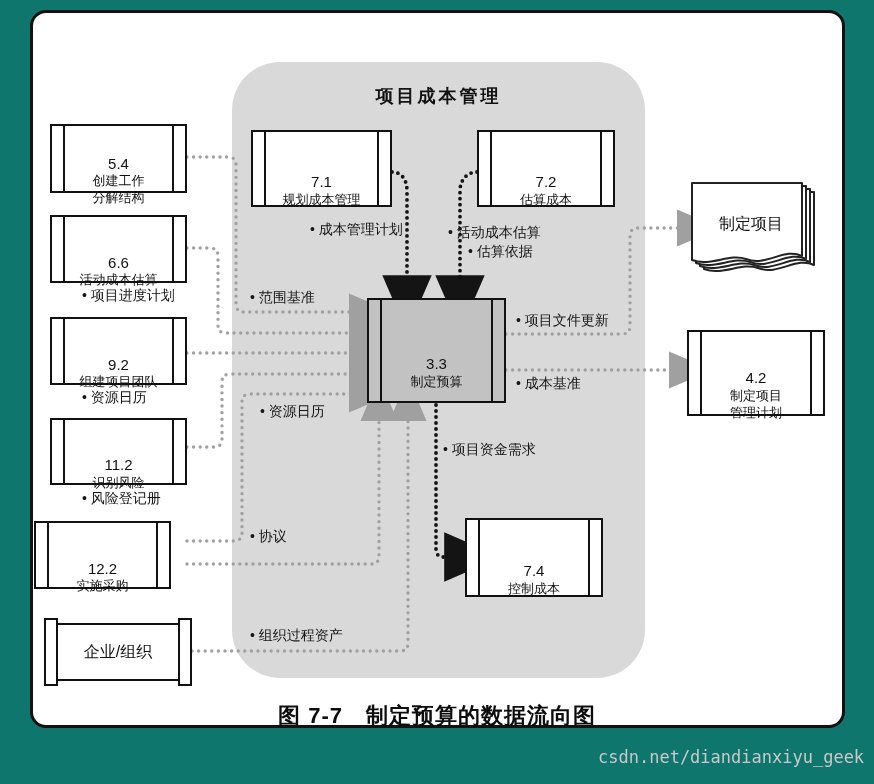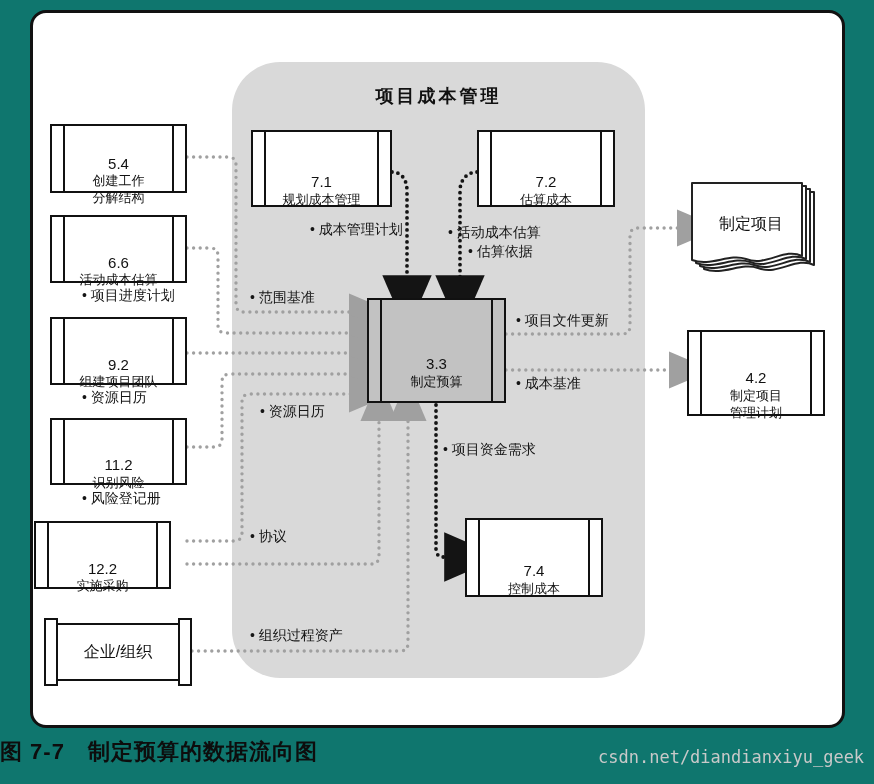--- a/index.html
+++ b/index.html
@@ -37,22 +37,22 @@
   .cap{position:absolute;top:0;bottom:0;width:14px;border:2px solid #111;background:#fff;box-sizing:border-box;}
   .cap.l{left:0;} .cap.r{right:0;}
   .orgtext{position:absolute;left:0;right:0;top:0;bottom:0;display:flex;align-items:center;justify-content:center;font-size:16px;color:#111;}
   
   .flabel{position:absolute;font-size:14px;color:#151515;white-space:nowrap;}
   
   .docwrap{position:absolute;left:691px;top:182px;width:134px;height:106px;}
   .doctext{position:absolute;left:695px;top:214px;width:112px;text-align:center;font-size:16px;color:#111;}
   
   .caption{
-    position:absolute;left:0;top:701px;width:874px;
-    font-size:22px;font-weight:bold;color:#0d0d0d;letter-spacing:1px;margin-top:36px;
+    position:absolute;left:0;top:701px;width:874px;text-align:center;
+    font-size:22px;font-weight:bold;color:#0d0d0d;letter-spacing:1px;
   }
   .watermark{
     position:absolute;left:598px;top:747px;font-family:"DejaVu Sans Mono","Liberation Mono",monospace;
     font-size:17px;color:#c9c9c9;letter-spacing:0px;white-space:nowrap;
   }
 </style>
 </head>
 <body>
 
 <div class="canvas">

